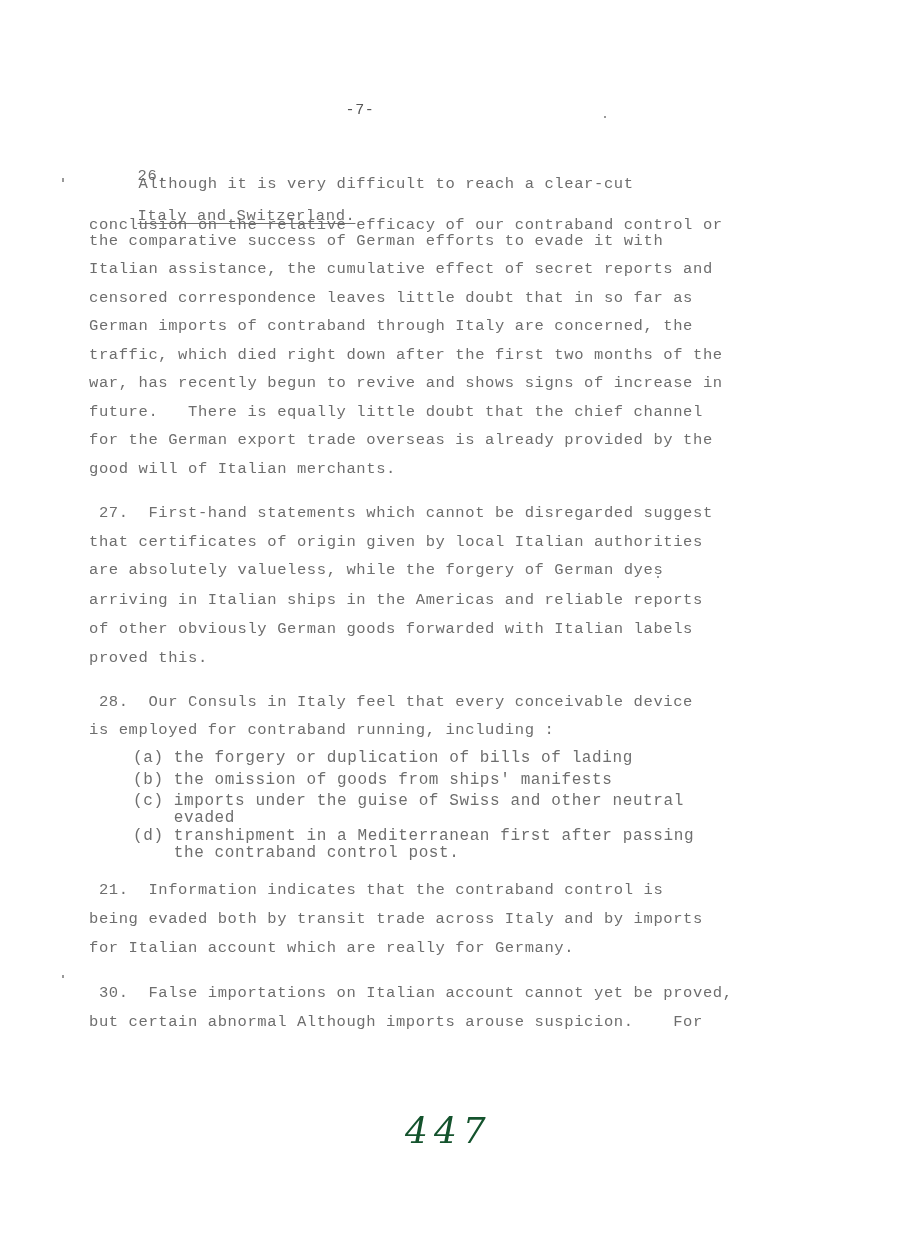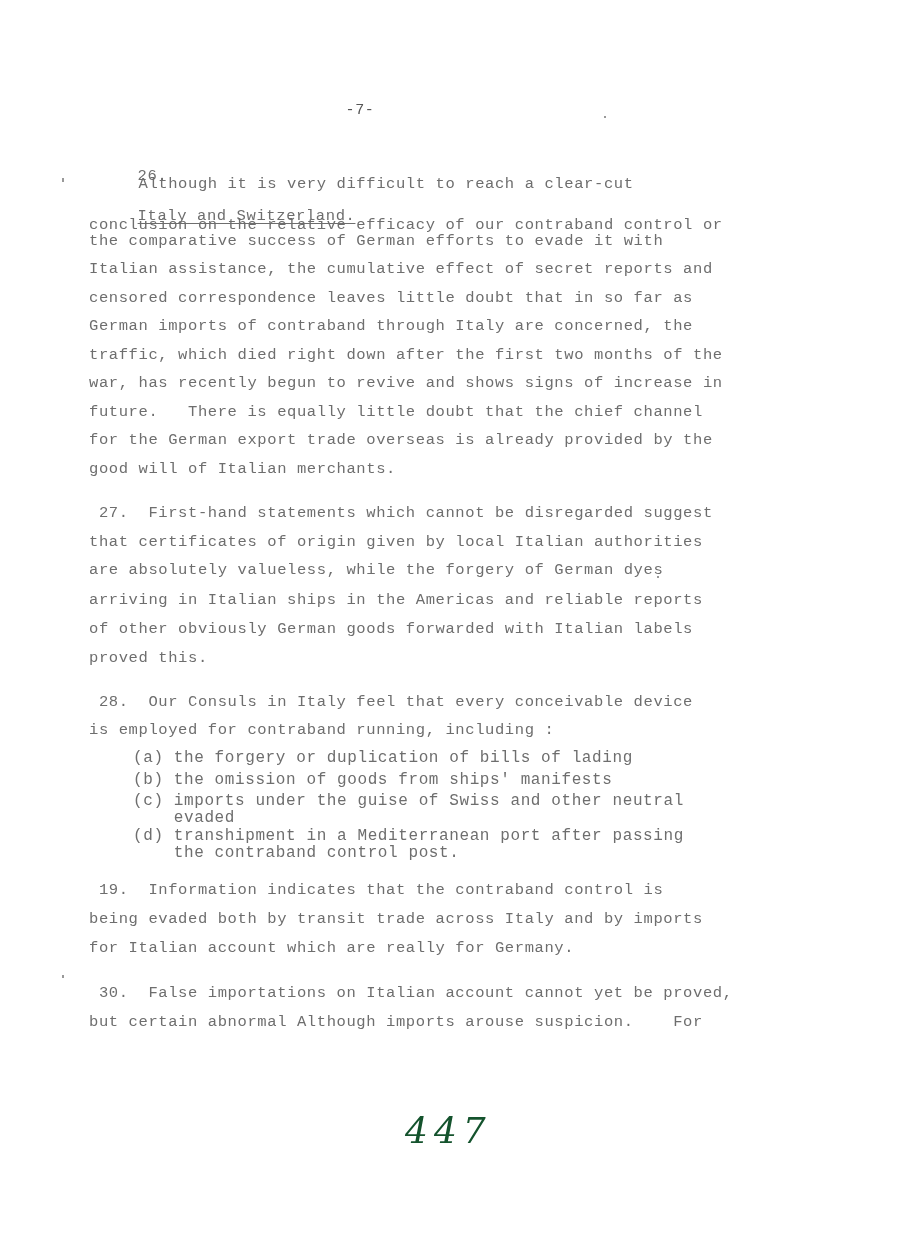--- a/index.html
+++ b/index.html
@@ -68,27 +68,27 @@
   </div>
 
   <div>
     <div class="line" style="top:692px"> 28.  Our Consuls in Italy feel that every conceivable device</div>
     <div class="line" style="top:720px">is employed for contraband running, including :</div>
     <div>
       <div class="list-item" style="top:750px">(a) the forgery or duplication of bills of lading</div>
       <div class="list-item" style="top:772px">(b) the omission of goods from ships' manifests</div>
       <div class="list-item" style="top:793px">(c) imports under the guise of Swiss and other neutral</div>
       <div class="list-item" style="top:810px">    evaded</div>
-      <div class="list-item" style="top:828px">(d) transhipment in a Mediterranean port after passing</div>
+      <div class="list-item" style="top:828px">(d) transhipment in a Mediterranean first after passing</div>
       <div class="list-item" style="top:845px">    the contraband control post.</div>
     </div>
   </div>
 
   <div>
-    <div class="line" style="top:880px"> 19.  Information indicates that the contraband control is</div>
+    <div class="line" style="top:880px"> 21.  Information indicates that the contraband control is</div>
     <div class="line" style="top:909px">being evaded both by transit trade across Italy and by imports</div>
     <div class="line" style="top:938px">for Italian account which are really for Germany.</div>
   </div>
 
   <div>
     <div class="line" style="top:983px"> 30.  False importations on Italian account cannot yet be proved,</div>
     <div class="line" style="top:1012px">but certain abnormal Although imports arouse suspicion.    For</div>
   </div>
 
   <div class="folio">447</div>

